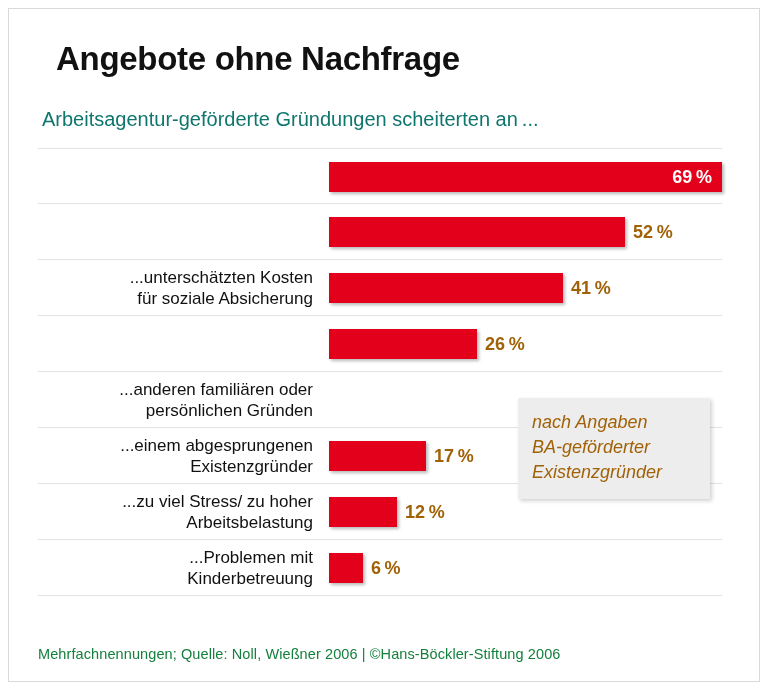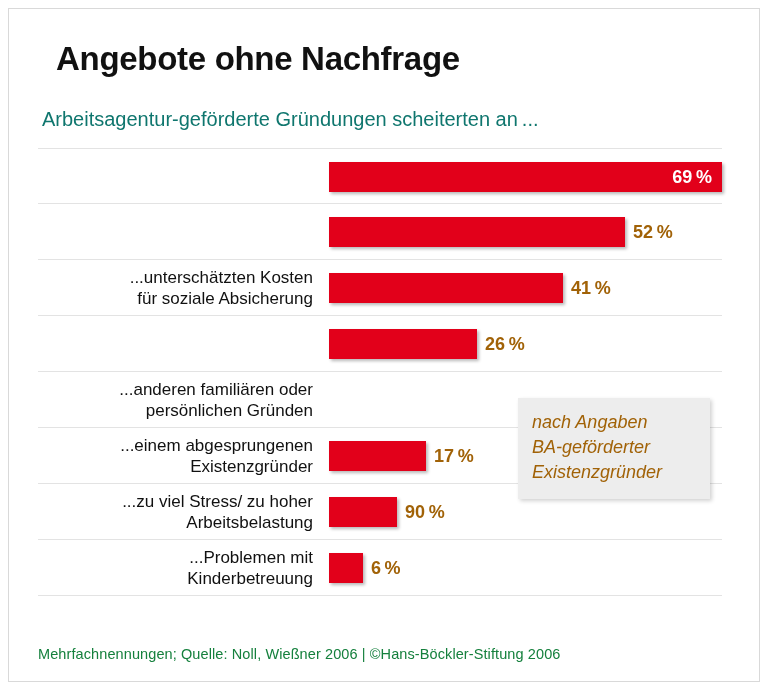--- a/index.html
+++ b/index.html
@@ -215,21 +215,21 @@
       </div>
 
       <div class="row">
         <div class="row-label">
           <span>...zu viel Stress/ zu hoher</span>
           <span>Arbeitsbelastung</span>
         </div>
         <div class="bar-area">
           <div class="bar-wrap">
             <div class="bar" style="width:68px;"></div>
-            <span class="bar-value">90 %</span>
+            <span class="bar-value">12 %</span>
           </div>
         </div>
       </div>
 
       <div class="row">
         <div class="row-label">
           <span>...Problemen mit</span>
           <span>Kinderbetreuung</span>
         </div>
         <div class="bar-area">

